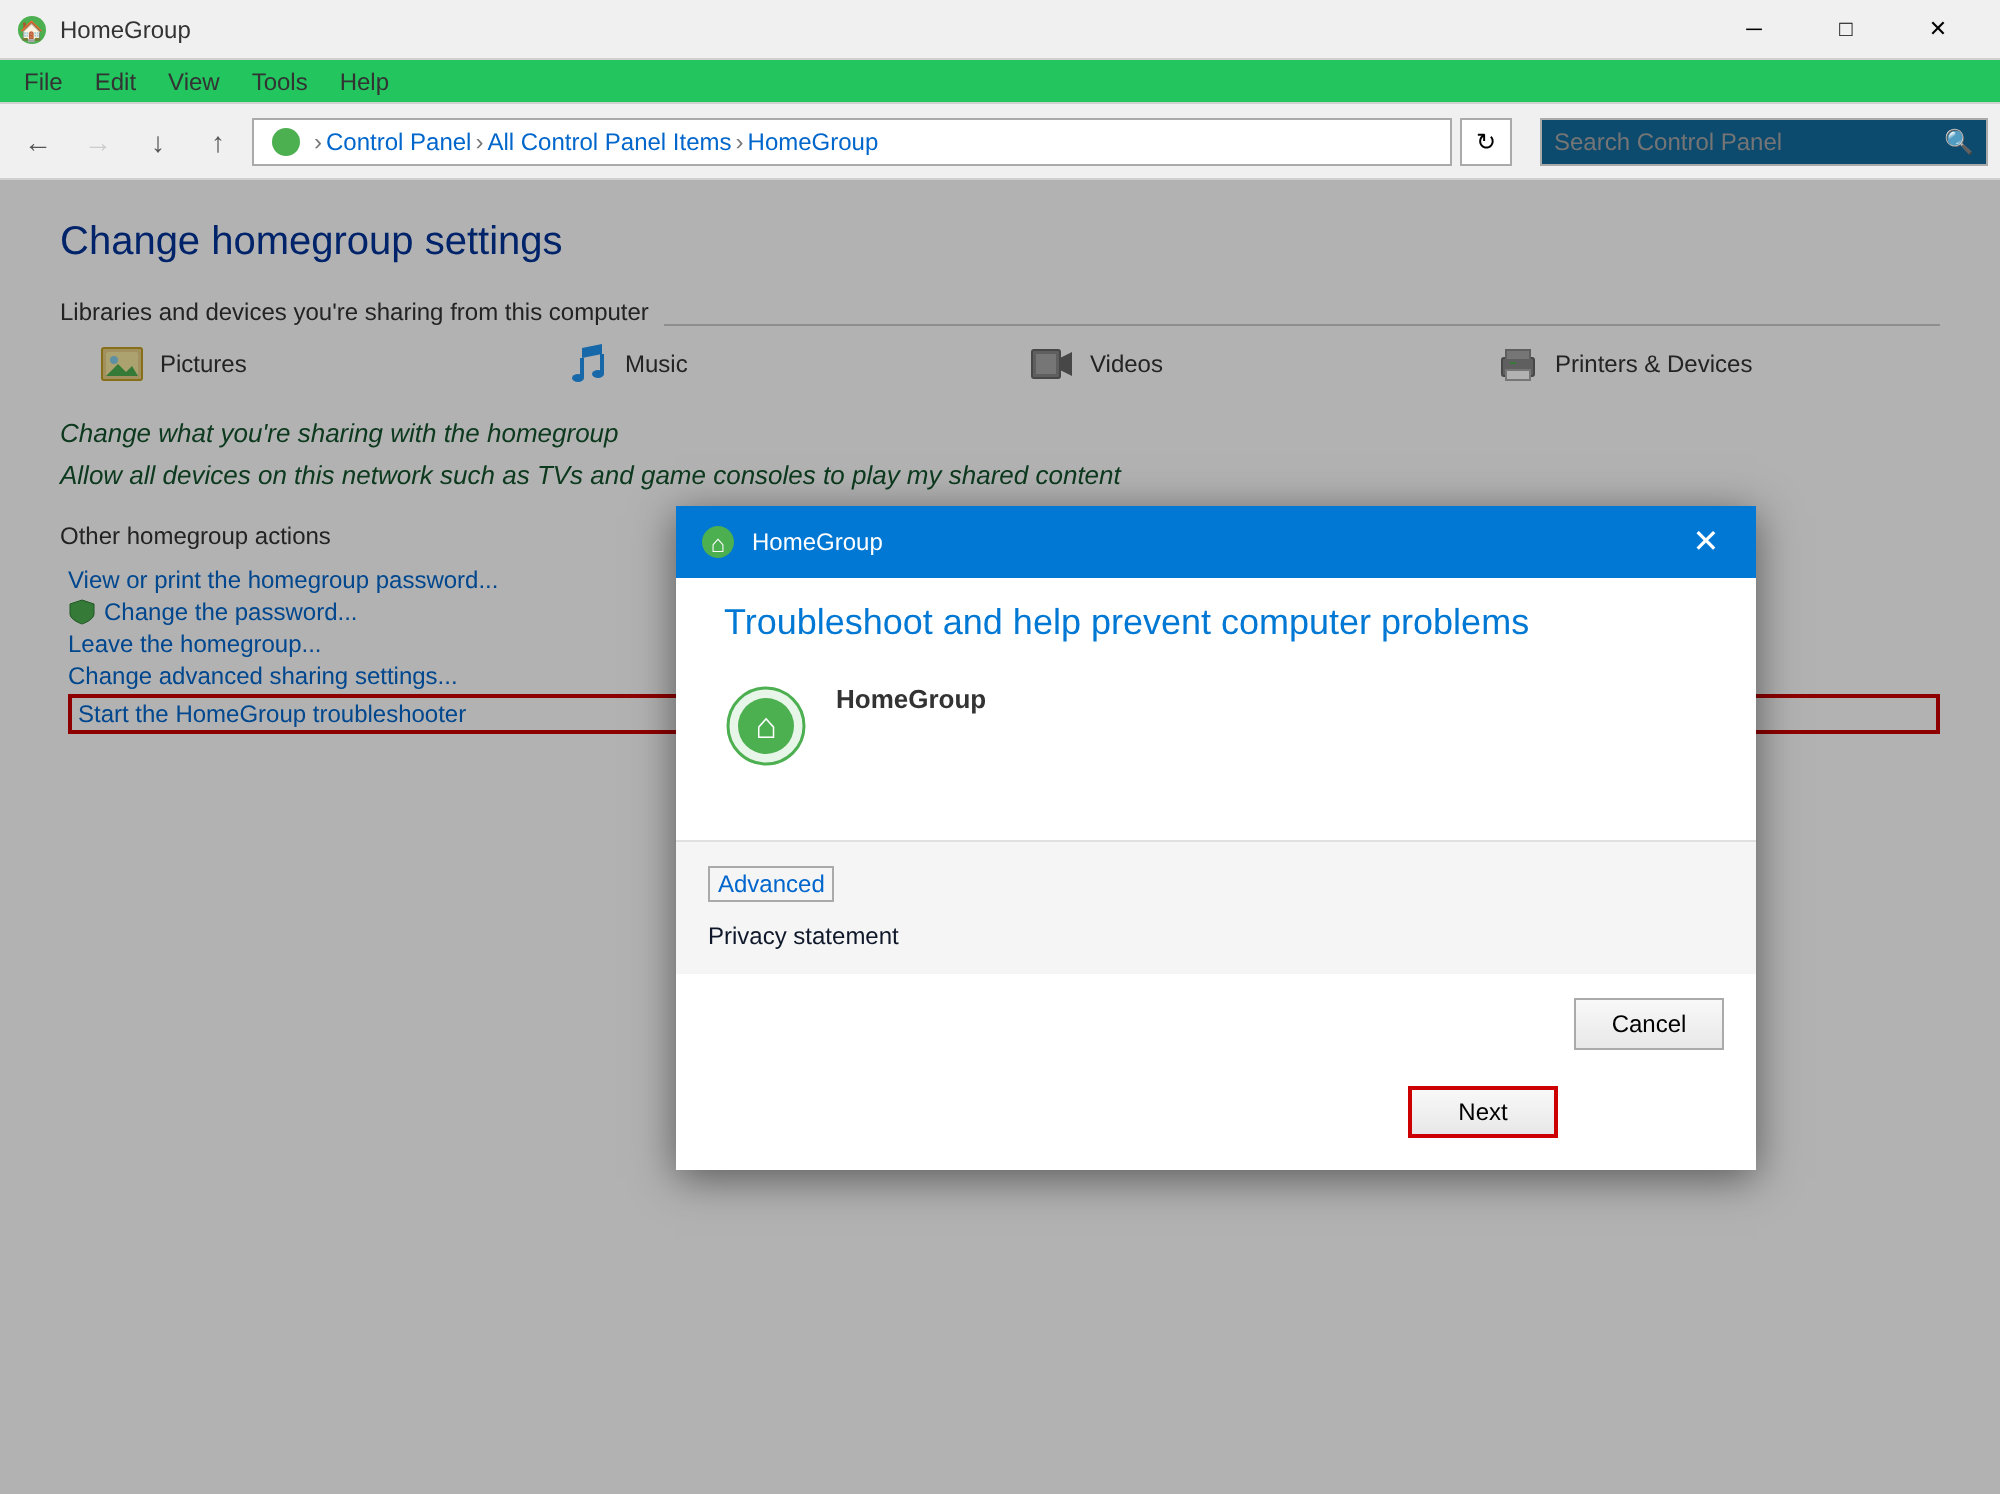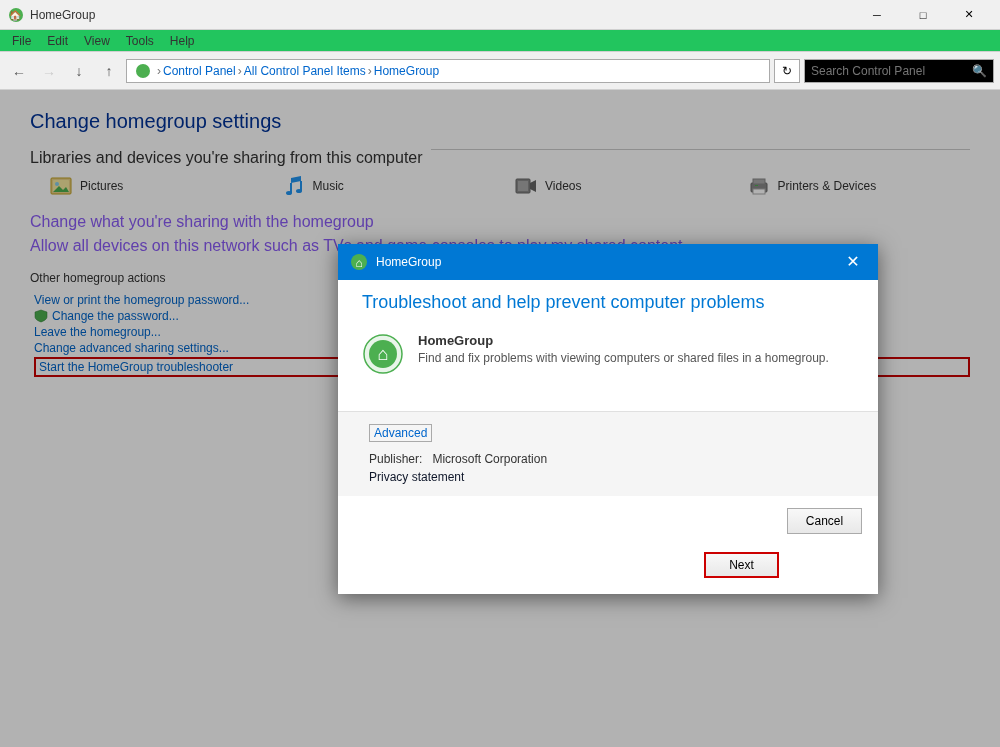--- a/index.html
+++ b/index.html
@@ -60,57 +60,57 @@
       display: flex; align-items: center; padding: 0 8px;
       font-size: 12px; color: #333;
     }
     .address-separator { color: #777; margin: 0 2px; }
     .address-link { color: #0066cc; cursor: pointer; }
     .refresh-btn {
       width: 26px; height: 24px; border: 1px solid #aaa; background: white;
       cursor: pointer; font-size: 12px; display: flex; align-items: center; justify-content: center;
     }
     .search-box {
-      height: 24px; border: 1px solid #aaa; background: #000000;
-      display: flex; align-items: center; padding: 0 6px; width: 190px;
+      height: 24px; border: 1px solid #aaa; background: #0c4a6e;
+      display: flex; align-items: center; padding: 0 6px; width: 224px; margin-left: 10px;
     }
     .search-box input {
       border: none; outline: none; font-size: 12px; flex: 1;
       background: transparent; color: #999;
     }
 
     
     .main-content {
       background: white;
       padding: 20px 30px;
       height: calc(747px - 90px);
       overflow-y: auto;
       position: relative;
     }
     .page-title {
       font-size: 20px; font-weight: 400; color: #003399; margin-bottom: 16px;
     }
     .section-header {
-      font-size: 16px; color: #333; margin-bottom: 8px;
-      display: flex; align-items: flex-start;
+      font-size: 12px; color: #333; margin-bottom: 8px;
+      display: flex; align-items: flex-end;
     }
     .section-header::after {
       content: ''; flex: 1; height: 1px; background: #ccc; margin-left: 8px;
     }
     .sharing-grid {
       display: grid; grid-template-columns: 1fr 1fr 1fr 1fr; gap: 18px 30px;
       margin: 0 20px 16px 20px;
     }
     .sharing-item {
       display: flex; align-items: center; gap: 8px; font-size: 12px; color: #333;
     }
     .sharing-icon {
       width: 22px; height: 22px; display: flex; align-items: center; justify-content: center;
     }
-    .link-blue { color: #8b5cf6; cursor: pointer; font-size: 16px; text-decoration: none; }
+    .link-blue { color: #14532d; cursor: pointer; font-size: 13px; text-decoration: none; font-style: italic; }
     .actions-section { margin-top: 16px; }
     .section-label { font-size: 12px; color: #333; margin-bottom: 8px; }
     .actions-list { display: flex; flex-direction: column; gap: 2px; margin-left: 4px; }
     .action-link { color: #0066cc; cursor: pointer; font-size: 12px; text-decoration: none; }
     .highlighted-link {
       color: #0066cc; cursor: pointer; font-size: 12px; text-decoration: none;
       border: 2px solid #cc0000; padding: 1px 3px; display: inline-block;
     }
 
     
@@ -146,21 +146,21 @@
     .dialog-heading {
       font-size: 18px; font-weight: 300; color: #0078d4; margin-bottom: 20px;
     }
     .troubleshoot-item {
       display: flex; align-items: flex-start; gap: 14px; margin-bottom: 20px;
     }
     .troubleshoot-icon { width: 42px; height: 42px; flex-shrink: 0; }
     .troubleshoot-name { font-size: 13px; font-weight: 600; color: #333; margin-bottom: 3px; }
     .troubleshoot-desc { font-size: 12px; color: #555; }
     .dialog-footer {
-      padding: 12px 31px;
+      padding: 12px 16px;
       border-top: 1px solid #e0e0e0;
       background: #f5f5f5;
     }
     .advanced-link {
       color: #0066cc; font-size: 12px; cursor: pointer;
       border: 1px solid #aaa; padding: 1px 4px; display: inline-block;
       margin-bottom: 10px;
     }
     .publisher-line { font-size: 12px; color: #333; margin-bottom: 4px; }
     .privacy-link { color: #0f172a; font-size: 12px; cursor: pointer; text-decoration: none; }
@@ -338,33 +338,27 @@
       <div class="troubleshoot-item">
         <div class="troubleshoot-icon">
           <svg width="42" height="42" viewBox="0 0 42 42">
             <circle cx="21" cy="21" r="19" fill="#e8f5e9" stroke="#4CAF50" stroke-width="1.5"></circle>
             <circle cx="21" cy="21" r="14" fill="#4CAF50"></circle>
             <text x="21" y="27" text-anchor="middle" font-size="18" fill="white">⌂</text>
           </svg>
         </div>
         <div>
           <div class="troubleshoot-name">HomeGroup</div>
-          <div class="troubleshoot-desc">Find and fix problems with viewing computers or shared files in a homegroup.</div>
         </div>
       </div>
     </div>
 
     <div class="dialog-footer">
       <a class="advanced-link">Advanced</a>
       <br>
-      <div class="publisher-line">
-        <span>Publisher:</span>
-        &nbsp;
-        <span>Microsoft Corporation</span>
-      </div>
       <a class="privacy-link">Privacy statement</a>
     </div>
 
     <div class="dialog-buttons">
       <button class="btn btn-primary">Next</button>
       <button class="btn">Cancel</button>
     </div>
   </div>
 
 </div>

